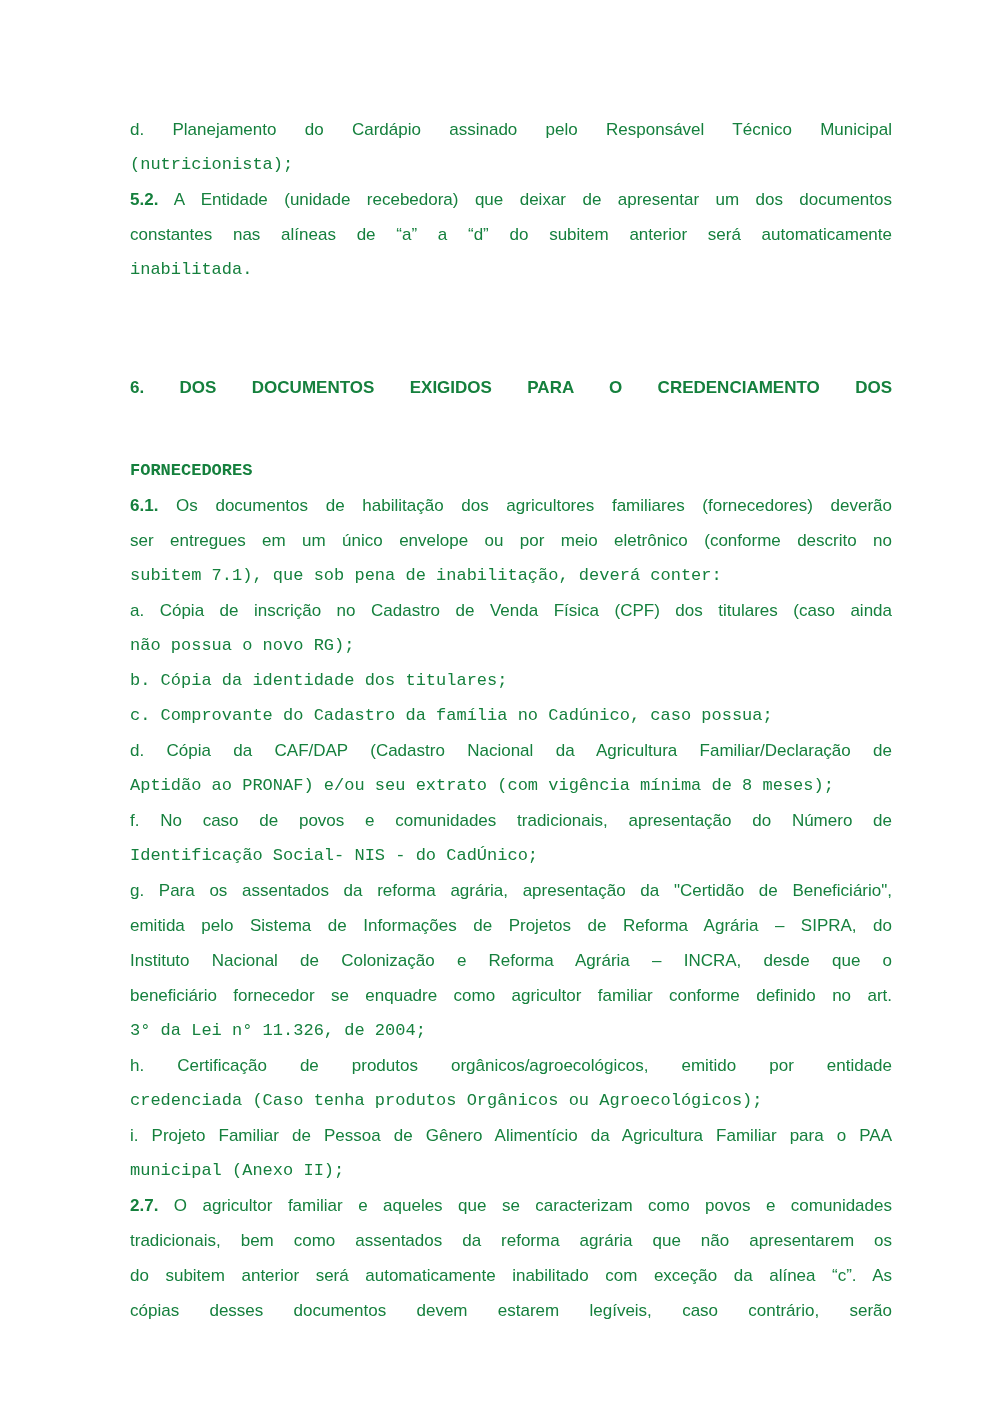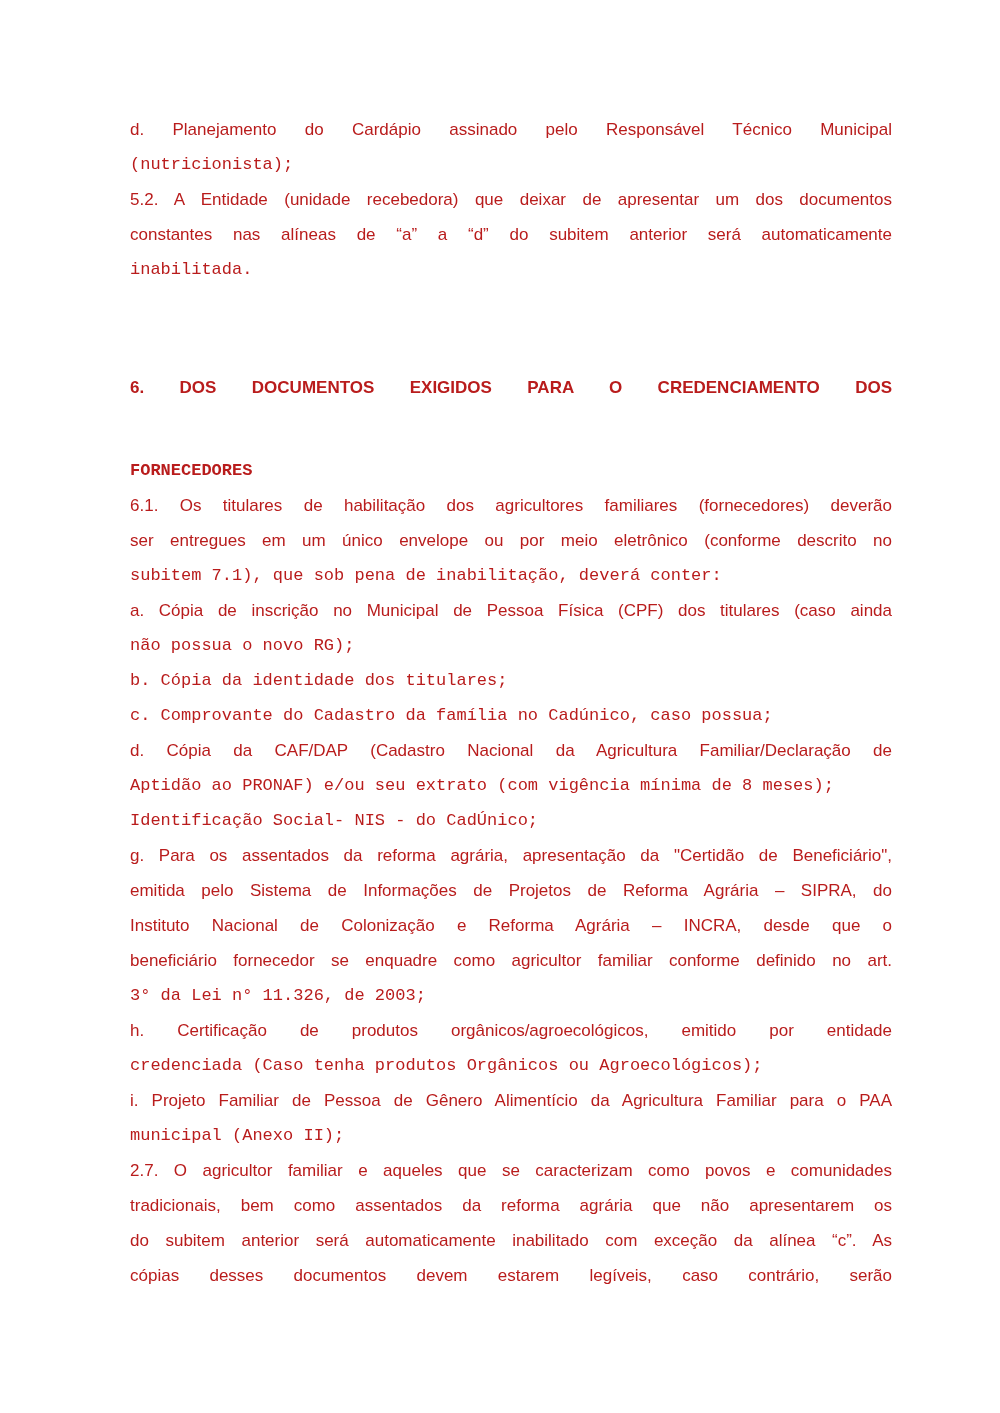--- a/index.html
+++ b/index.html
@@ -6,21 +6,21 @@
     margin: 0;
     padding: 0;
     background: #ffffff;
   }
   .page {
     position: relative;
     box-sizing: border-box;
     width: 1000px;
     height: 1413px;
     background: #ffffff;
-    color: #b91c1c;
+    color: #15803d;
     font-family: "Liberation Sans", "DejaVu Sans", sans-serif;
     font-size: 17px;
     line-height: 35px;
     padding: 112px 108px 0 130px;
     overflow: hidden;
   }
   .para {
     margin: 0;
     padding: 0;
   }
@@ -31,21 +31,21 @@
   .line {
     display: block;
     text-align: justify;
     text-align-last: justify;
   }
   .line.lastline {
     text-align-last: left;
     font-family: Liberation Mono, monospace;
   }
   .num {
-    font-weight: normal;
+    font-weight: bold;
     margin-top: 35px;
   }
   .spacer {
     height: 35px;
   }
 </style>
 </head>
 <body>
 
 <div class="page">
@@ -57,47 +57,48 @@
       <span class="line"><strong class="num">5.2.</strong><span> A Entidade (unidade recebedora) que deixar de apresentar um dos documentos</span></span>
       <span class="line">constantes nas alíneas de “a” a “d” do subitem anterior será automaticamente</span>
       <span class="line lastline">inabilitada.</span>
     </p>
     <div class="spacer"></div>
     <p class="para heading">
       <span class="line">6. DOS DOCUMENTOS EXIGIDOS PARA O CREDENCIAMENTO DOS</span>
       <span class="line lastline">FORNECEDORES</span>
     </p>
     <p class="para">
-      <span class="line"><strong class="num">6.1.</strong><span> Os titulares de habilitação dos agricultores familiares (fornecedores) deverão</span></span>
+      <span class="line"><strong class="num">6.1.</strong><span> Os documentos de habilitação dos agricultores familiares (fornecedores) deverão</span></span>
       <span class="line">ser entregues em um único envelope ou por meio eletrônico (conforme descrito no</span>
       <span class="line lastline">subitem 7.1), que sob pena de inabilitação, deverá conter:</span>
     </p>
     <p class="para">
-      <span class="line">a. Cópia de inscrição no Municipal de Pessoa Física (CPF) dos titulares (caso ainda</span>
+      <span class="line">a. Cópia de inscrição no Cadastro de Venda Física (CPF) dos titulares (caso ainda</span>
       <span class="line lastline">não possua o novo RG);</span>
     </p>
     <p class="para">
       <span class="line lastline">b. Cópia da identidade dos titulares;</span>
     </p>
     <p class="para">
       <span class="line lastline">c. Comprovante do Cadastro da família no Cadúnico, caso possua;</span>
     </p>
     <p class="para">
       <span class="line">d. Cópia da CAF/DAP (Cadastro Nacional da Agricultura Familiar/Declaração de</span>
       <span class="line lastline">Aptidão ao PRONAF) e/ou seu extrato (com vigência mínima de 8 meses);</span>
     </p>
     <p class="para">
+      <span class="line">f. No caso de povos e comunidades tradicionais, apresentação do Número de</span>
       <span class="line lastline">Identificação Social- NIS - do CadÚnico;</span>
     </p>
     <p class="para">
       <span class="line">g. Para os assentados da reforma agrária, apresentação da "Certidão de Beneficiário",</span>
       <span class="line">emitida pelo Sistema de Informações de Projetos de Reforma Agrária – SIPRA, do</span>
       <span class="line">Instituto Nacional de Colonização e Reforma Agrária – INCRA, desde que o</span>
       <span class="line">beneficiário fornecedor se enquadre como agricultor familiar conforme definido no art.</span>
-      <span class="line lastline">3° da Lei n° 11.326, de 2003;</span>
+      <span class="line lastline">3° da Lei n° 11.326, de 2004;</span>
     </p>
     <p class="para">
       <span class="line">h. Certificação de produtos orgânicos/agroecológicos, emitido por entidade</span>
       <span class="line lastline">credenciada (Caso tenha produtos Orgânicos ou Agroecológicos);</span>
     </p>
     <p class="para">
       <span class="line">i. Projeto Familiar de Pessoa de Gênero Alimentício da Agricultura Familiar para o PAA</span>
       <span class="line lastline">municipal (Anexo II);</span>
     </p>
     <p class="para">

